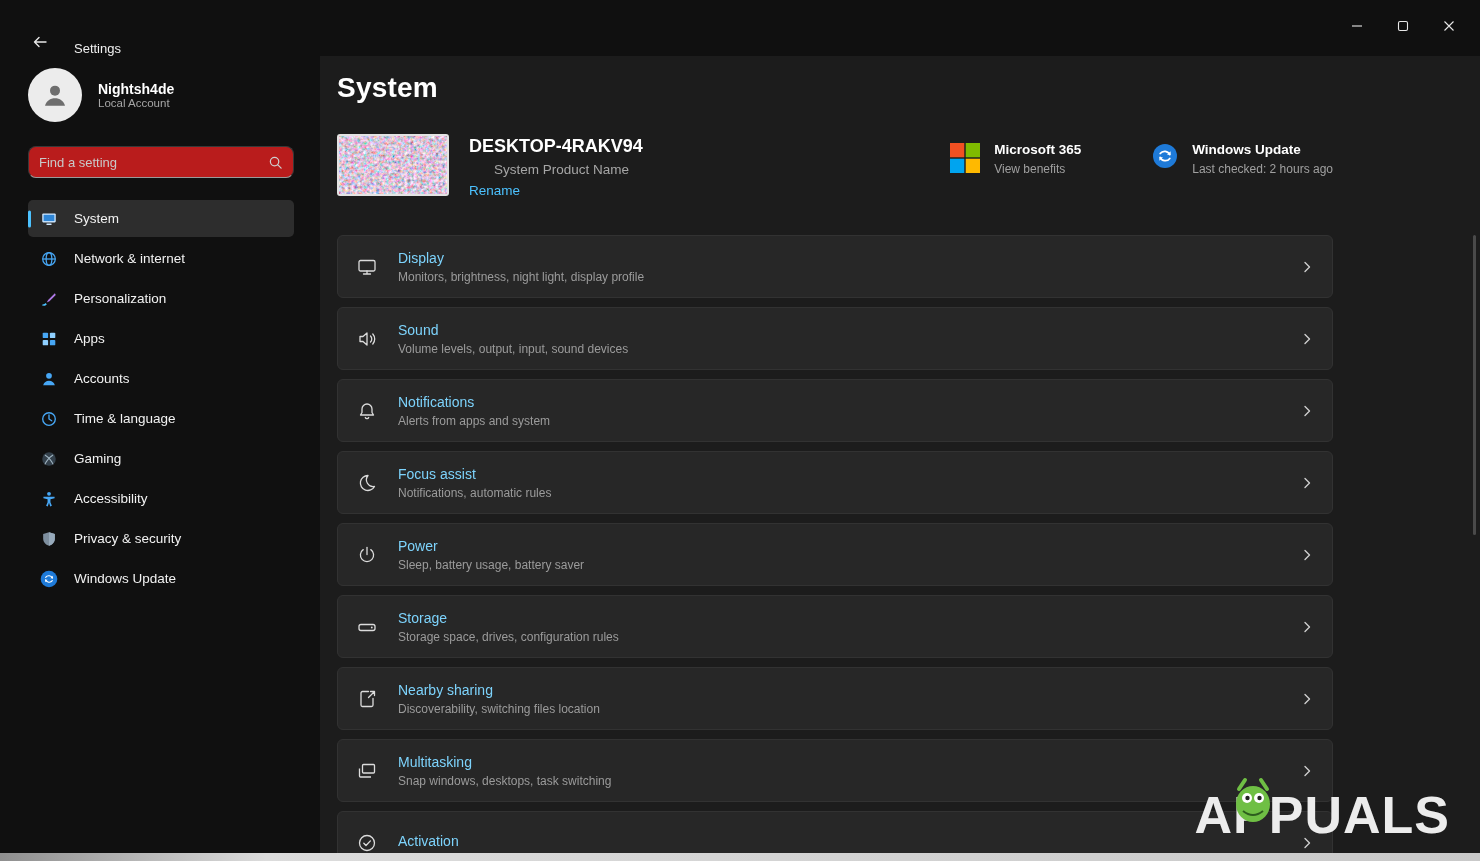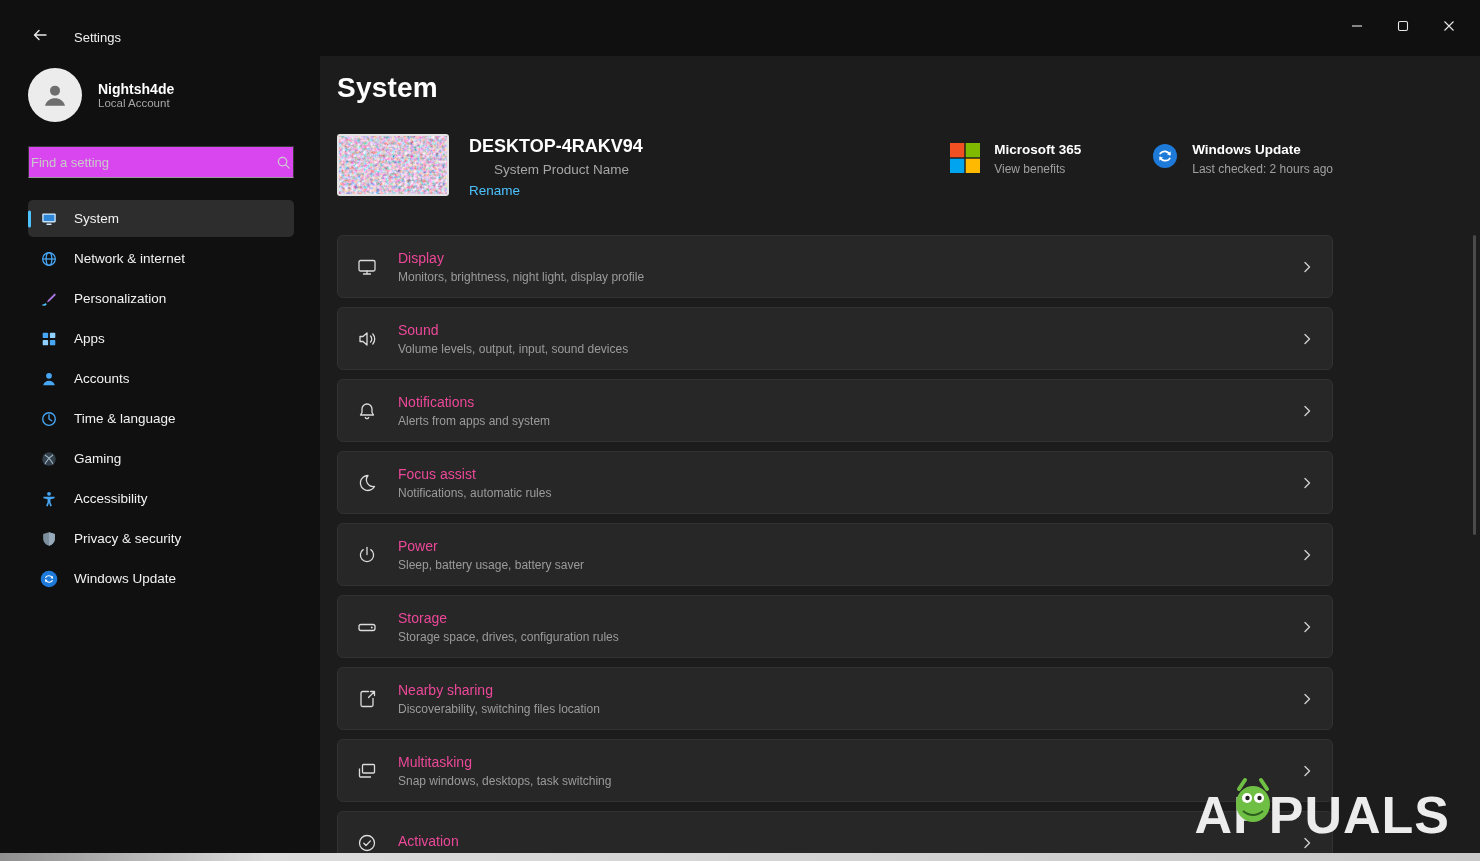--- a/index.html
+++ b/index.html
@@ -2,40 +2,40 @@
 <html><head>
 <meta charset="utf-8">
 <style>
   * { margin:0; padding:0; box-sizing:border-box; }
   html,body { width:1480px; height:861px; overflow:hidden; background:#060606;
               font-family:"Liberation Sans", sans-serif; color:#fff; }
   .frame { position:relative; width:1480px; height:861px; background:#101010; }
 
   
   .titlebar { position:absolute; top:0; left:0; right:0; height:56px;
-              display:flex; align-items:center; padding:14px 0 0 24px; }
+              display:flex; align-items:flex-end; padding:14px 0 0 24px; }
   .back-btn { background:none; border:none; width:32px; height:28px; cursor:pointer;
               display:flex; align-items:center; justify-content:center; }
   .win-title { font-size:13px; color:#f0f0f0; margin-left:18px; padding-top:5px; }
   .win-controls { position:absolute; top:6px; right:8px; display:flex; }
   .win-controls button { width:46px; height:40px; background:none; border:none;
               display:flex; align-items:center; justify-content:center; cursor:pointer; }
 
   
   .sidebar { position:absolute; left:0; top:56px; bottom:16px; width:322px;
              padding:12px 28px 0 28px; background:#101010; }
   .user { display:flex; align-items:center; gap:16px; }
   .avatar { width:54px; height:54px; border-radius:50%; background:#ececec;
             display:flex; align-items:center; justify-content:center; flex:none; cursor:pointer; }
   .uname { font-size:14px; font-weight:bold; color:#fff; }
   .utype { font-size:11.5px; color:#a6a6a6; }
 
-  .search { margin-top:24px; width:266px; height:32px; background:#d946ef;
-            border:1px solid #383838; border-bottom:1px solid #9a9a9a; border-radius:1px;
-            display:flex; align-items:center; padding:0 2px; }
+  .search { margin-top:24px; width:266px; height:32px; background:#b91c1c;
+            border:1px solid #383838; border-bottom:1px solid #9a9a9a; border-radius:8px;
+            display:flex; align-items:center; padding:0 10px; }
   .search input { flex:1; background:transparent; border:none; outline:none;
             color:#fff; font-size:13px; font-family:"Liberation Sans",sans-serif; }
   .search input::placeholder { color:#c9c9c9; }
 
   nav { margin-top:22px; }
   .nav-item { position:relative; height:37px; margin-bottom:3px; border-radius:5px;
               display:flex; align-items:center; gap:16px; padding-left:12px;
               font-size:13.5px; color:#f2f2f2; cursor:pointer; }
   .nav-item.active { background:#2d2d2d; }
   .nav-item.active::before { content:""; position:absolute; left:0; top:50%;
@@ -61,21 +61,21 @@
   .promo { display:flex; gap:14px; cursor:pointer; }
   .p-title { font-size:13.5px; font-weight:700; }
   .p-sub { font-size:12px; color:#a0a0a0; margin-top:5px; }
   .p-icon { flex:none; padding-top:1px; }
 
   .rows { margin-top:36px; }
   .row { height:63px; background:#272727; border:1px solid #323232; border-radius:6px;
          margin-bottom:9px; display:flex; align-items:center;
          padding:0 18px 0 16px; gap:18px; cursor:pointer; }
   .ric { width:26px; flex:none; display:flex; align-items:center; justify-content:center; }
-  .rtitle { font-size:14px; color:#ec4899; }
+  .rtitle { font-size:14px; color:#7dd3fc; }
   .rsub { font-size:12px; color:#9b9b9b; margin-top:4px; }
   .chev { margin-left:auto; flex:none; display:flex; align-items:center; }
 
   
   .scrollbar { position:absolute; right:4px; top:235px; width:3px; height:300px;
                background:#4a4a4a; border-radius:2px; cursor:pointer; }
   .watermark { position:absolute; right:30px; bottom:16px; z-index:6;
                font-size:52px; font-weight:700; letter-spacing:1px; color:#ececec; }
   .watermark .wm-text { position:relative; z-index:1; }
   .mascot { position:absolute; left:34px; top:-8px; z-index:2; }

